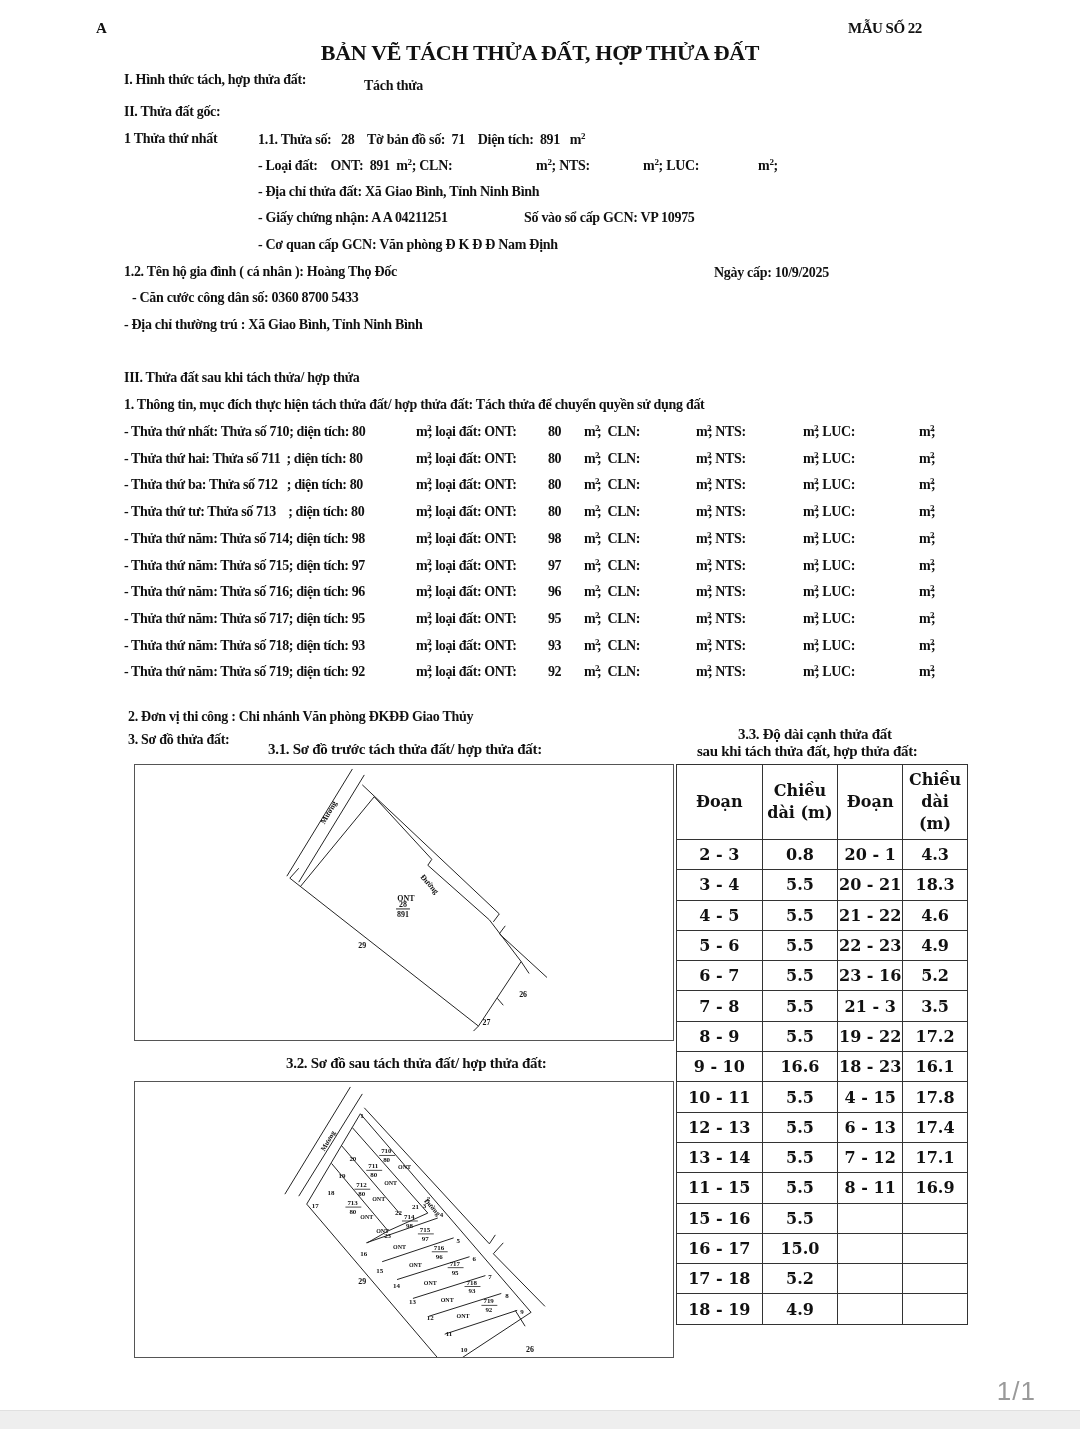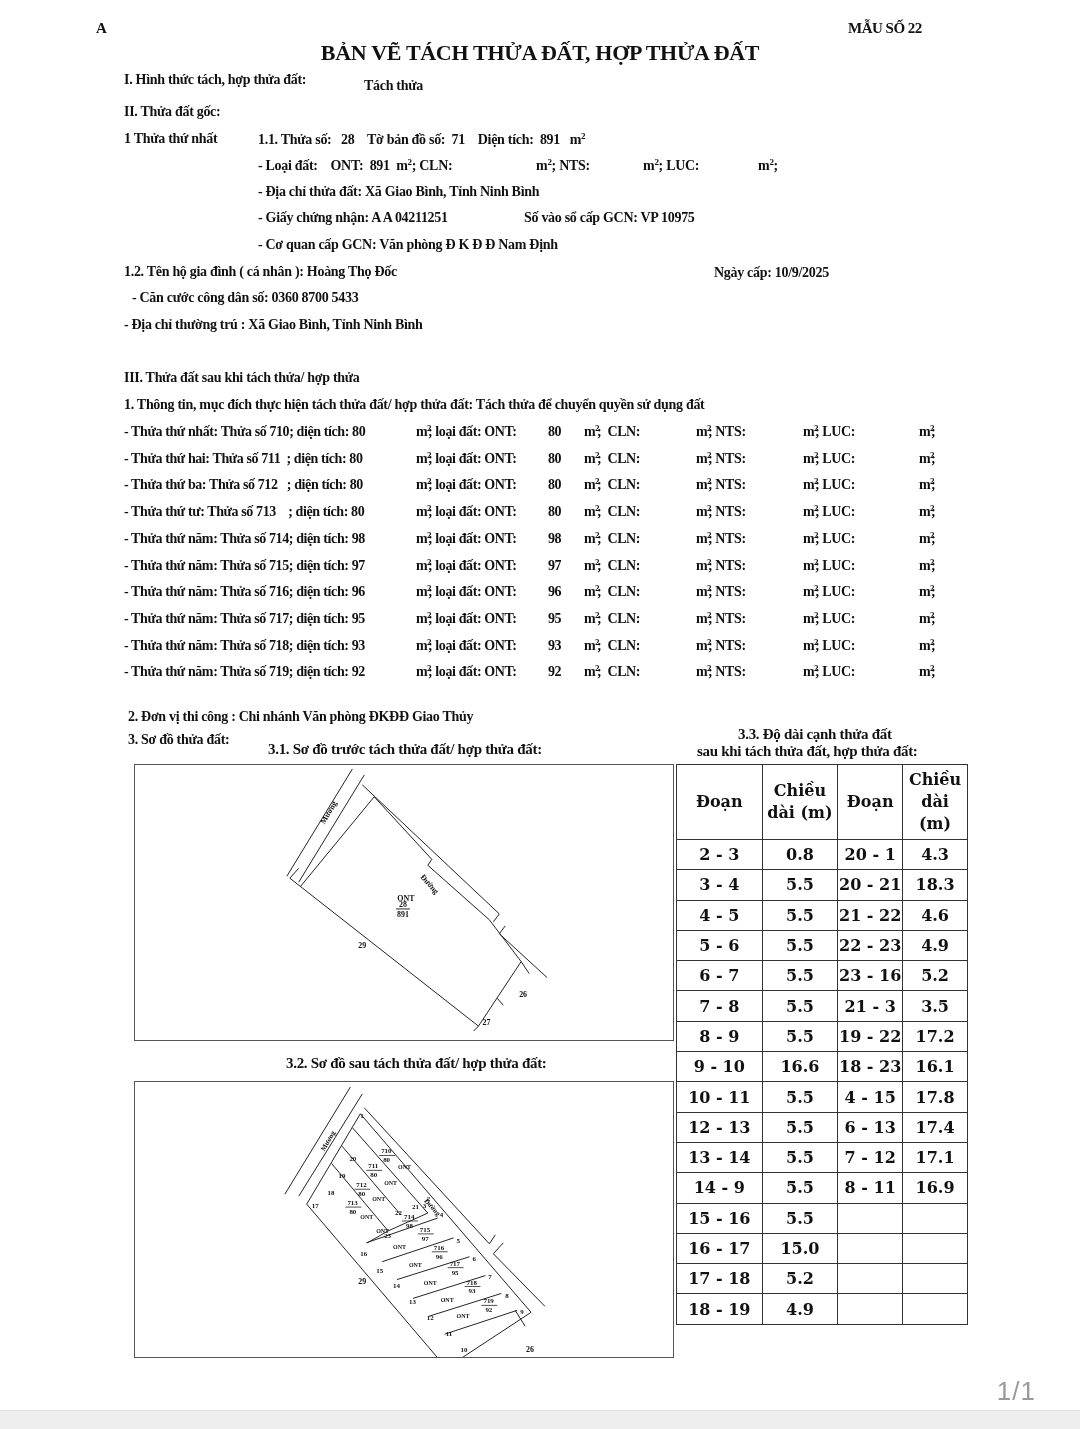--- a/index.html
+++ b/index.html
@@ -475,21 +475,21 @@
           <td>6 - 13</td>
           <td>17.4</td>
         </tr>
         <tr>
           <td>13 - 14</td>
           <td>5.5</td>
           <td>7 - 12</td>
           <td>17.1</td>
         </tr>
         <tr>
-          <td>14 - 9</td>
+          <td>11 - 15</td>
           <td>5.5</td>
           <td>8 - 11</td>
           <td>16.9</td>
         </tr>
         <tr>
           <td>15 - 16</td>
           <td>5.5</td>
           <td></td>
           <td></td>
         </tr>

